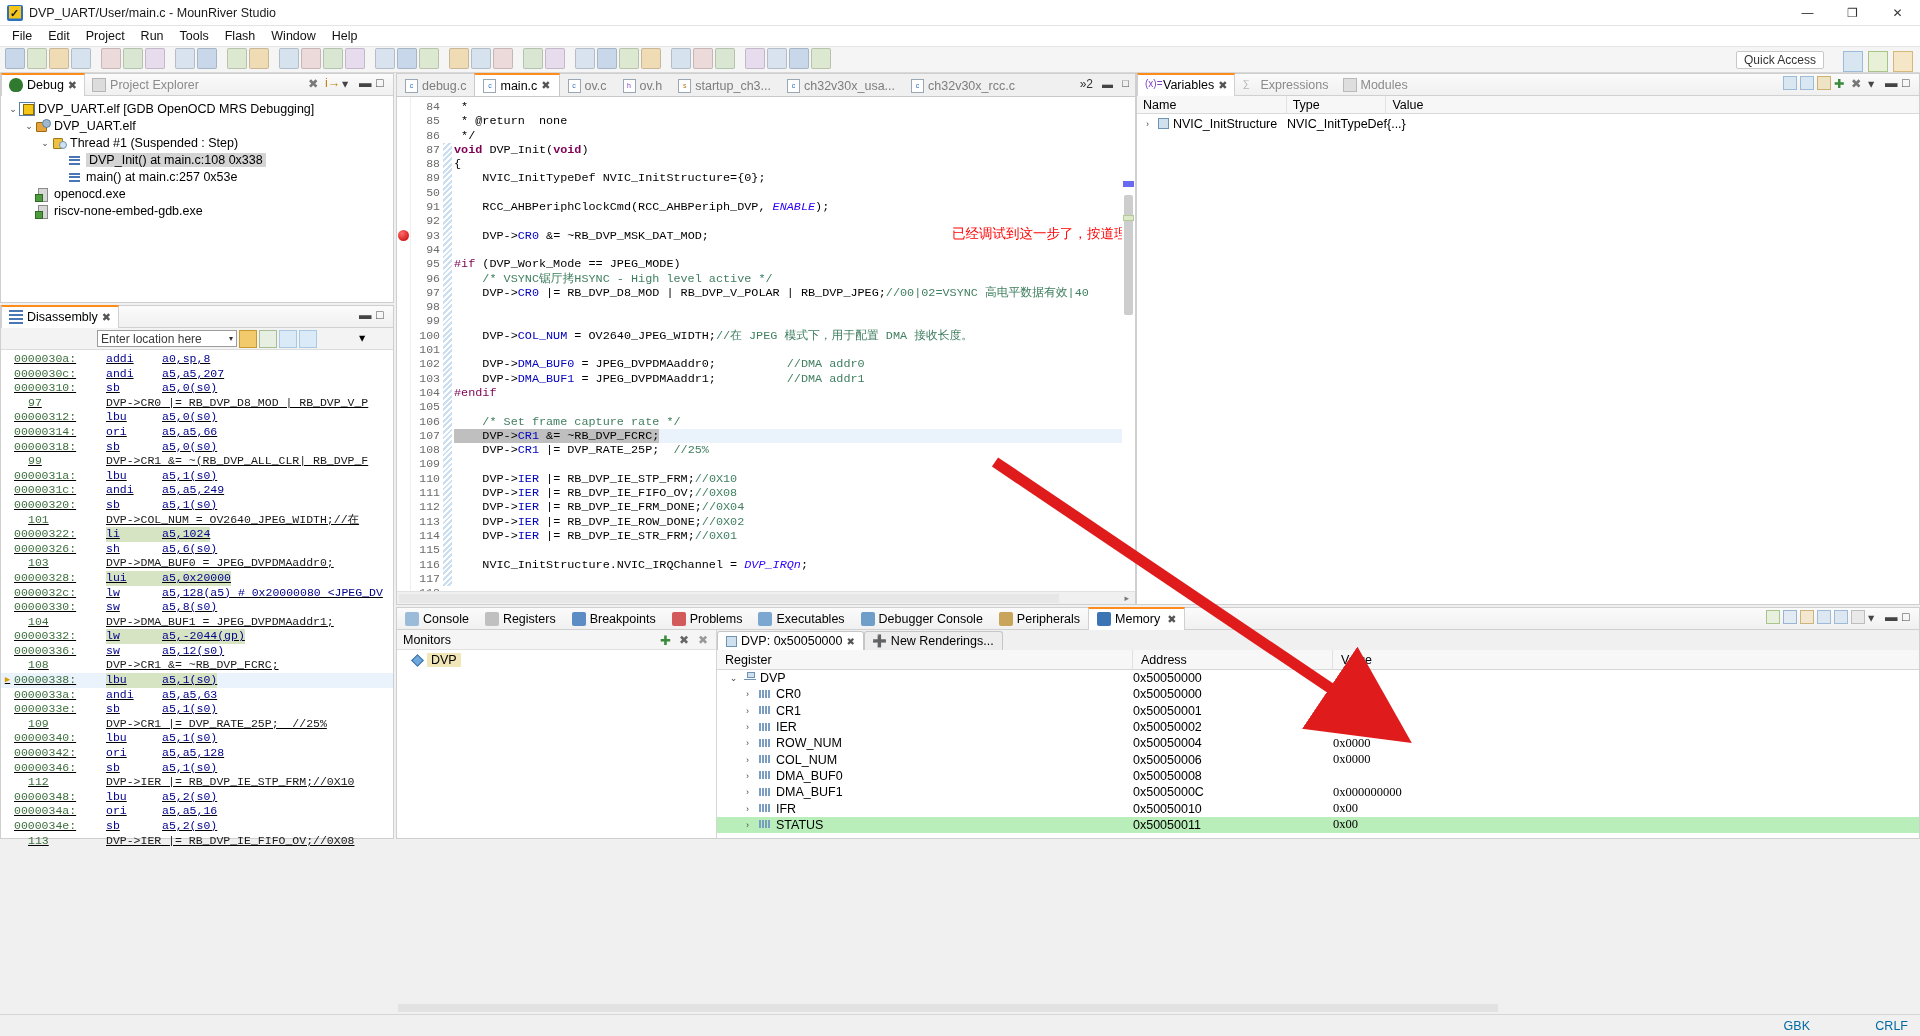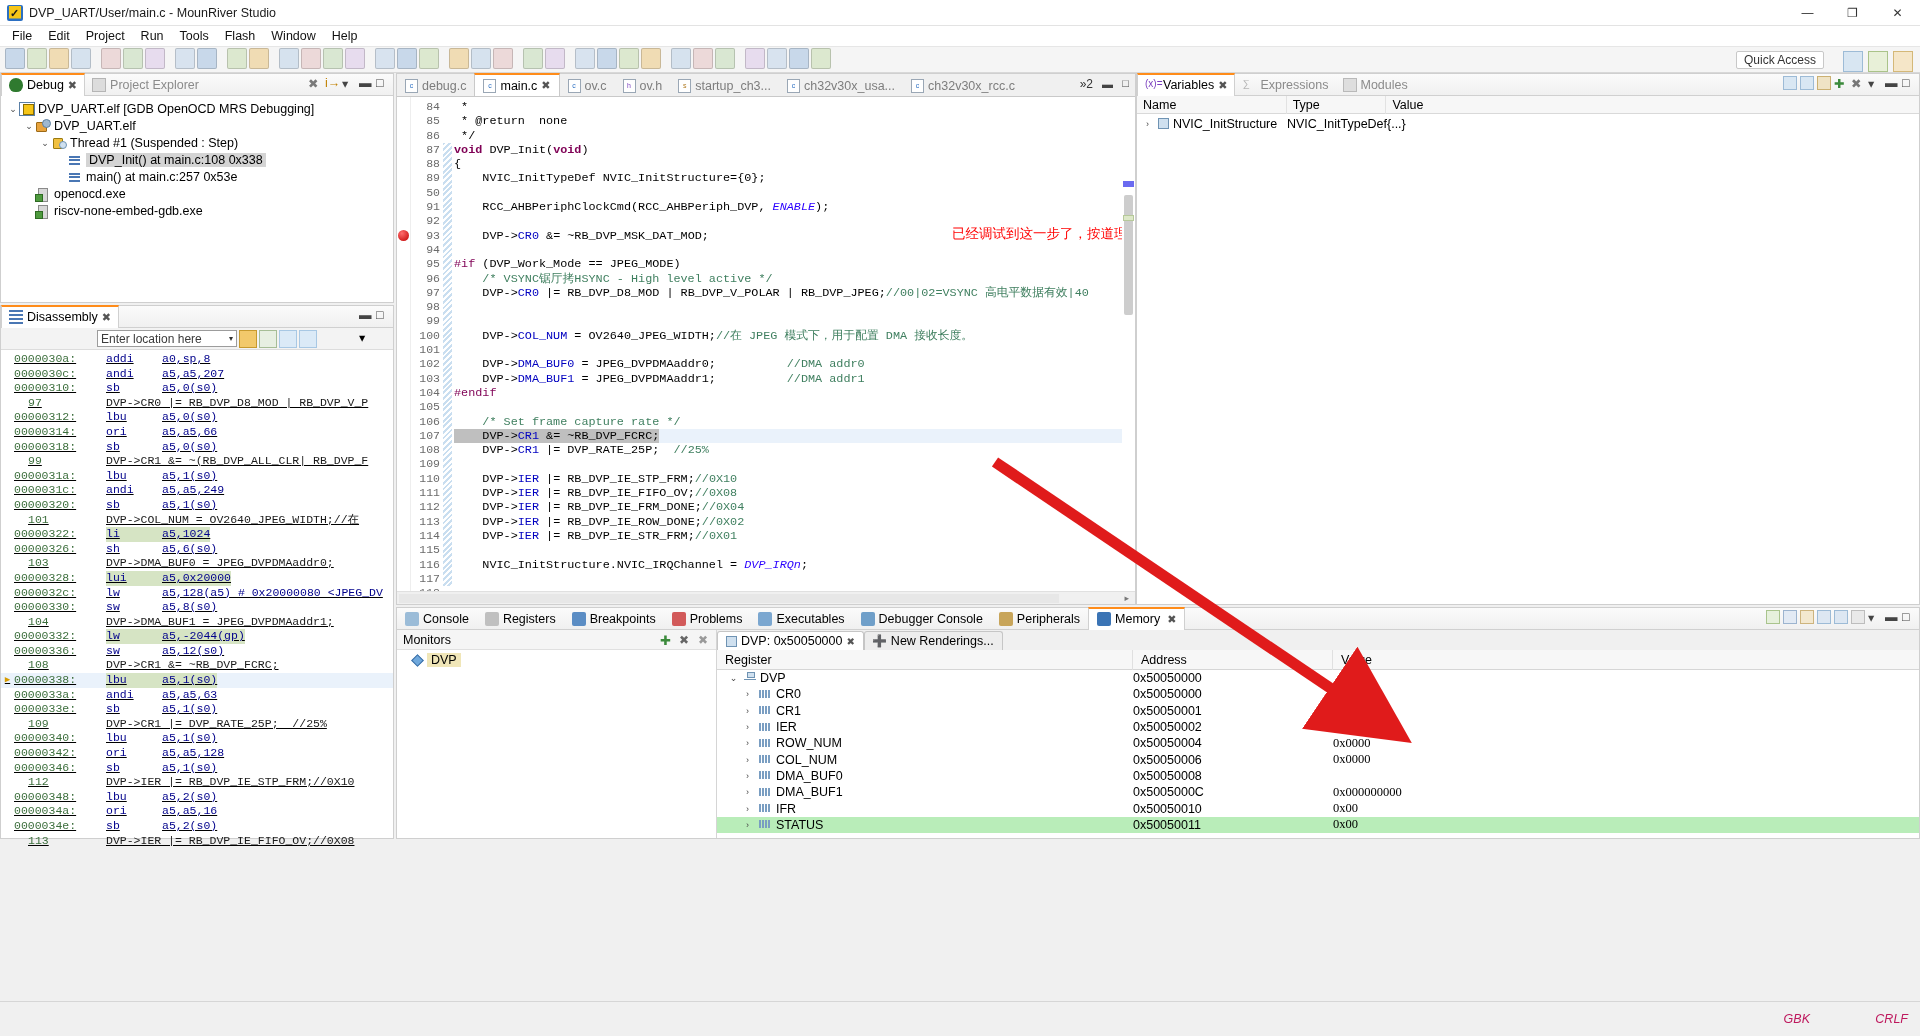--- a/index.html
+++ b/index.html
@@ -209,22 +209,22 @@
   .nodeico { width:14px; height:12px; flex:none; position:relative; }
   .nodeico:before { content:""; position:absolute; left:4px; top:0; width:6px; height:4px;
       background:#cfe0ef; border:1px solid #6f93b3; }
   .nodeico:after { content:""; position:absolute; left:1px; top:7px; width:12px; height:4px;
       border-top:1px solid #6f93b3; }
 
   
   #arrowSvg { position:absolute; left:0; top:0; width:1920px; height:1036px; pointer-events:none; z-index:50; }
 
   
-  #statusbar { position:absolute; left:0; bottom:0; width:1920px; height:35px; background:#f0f0f0;
-    border-top:1px solid #d6d6d6; display:flex; align-items:center; font-size:12.5px; color:#be185d;font-style:italic; }
+  #statusbar { position:absolute; left:0; bottom:0; width:1920px; height:22px; background:#f0f0f0;
+    border-top:1px solid #d6d6d6; display:flex; align-items:center; font-size:12.5px; color:#0369a1; }
   #statusbar .sp { position:absolute; }
   #bottomScroll { position:absolute; left:396px; bottom:22px; width:1524px; height:12px; background:#f0f0f0; }
 </style>
 </head>
 <body>
 
 <div id="titlebar">
   <span class="app-icon">
     <span class="sq"></span>
       <span class="chk"></span>

